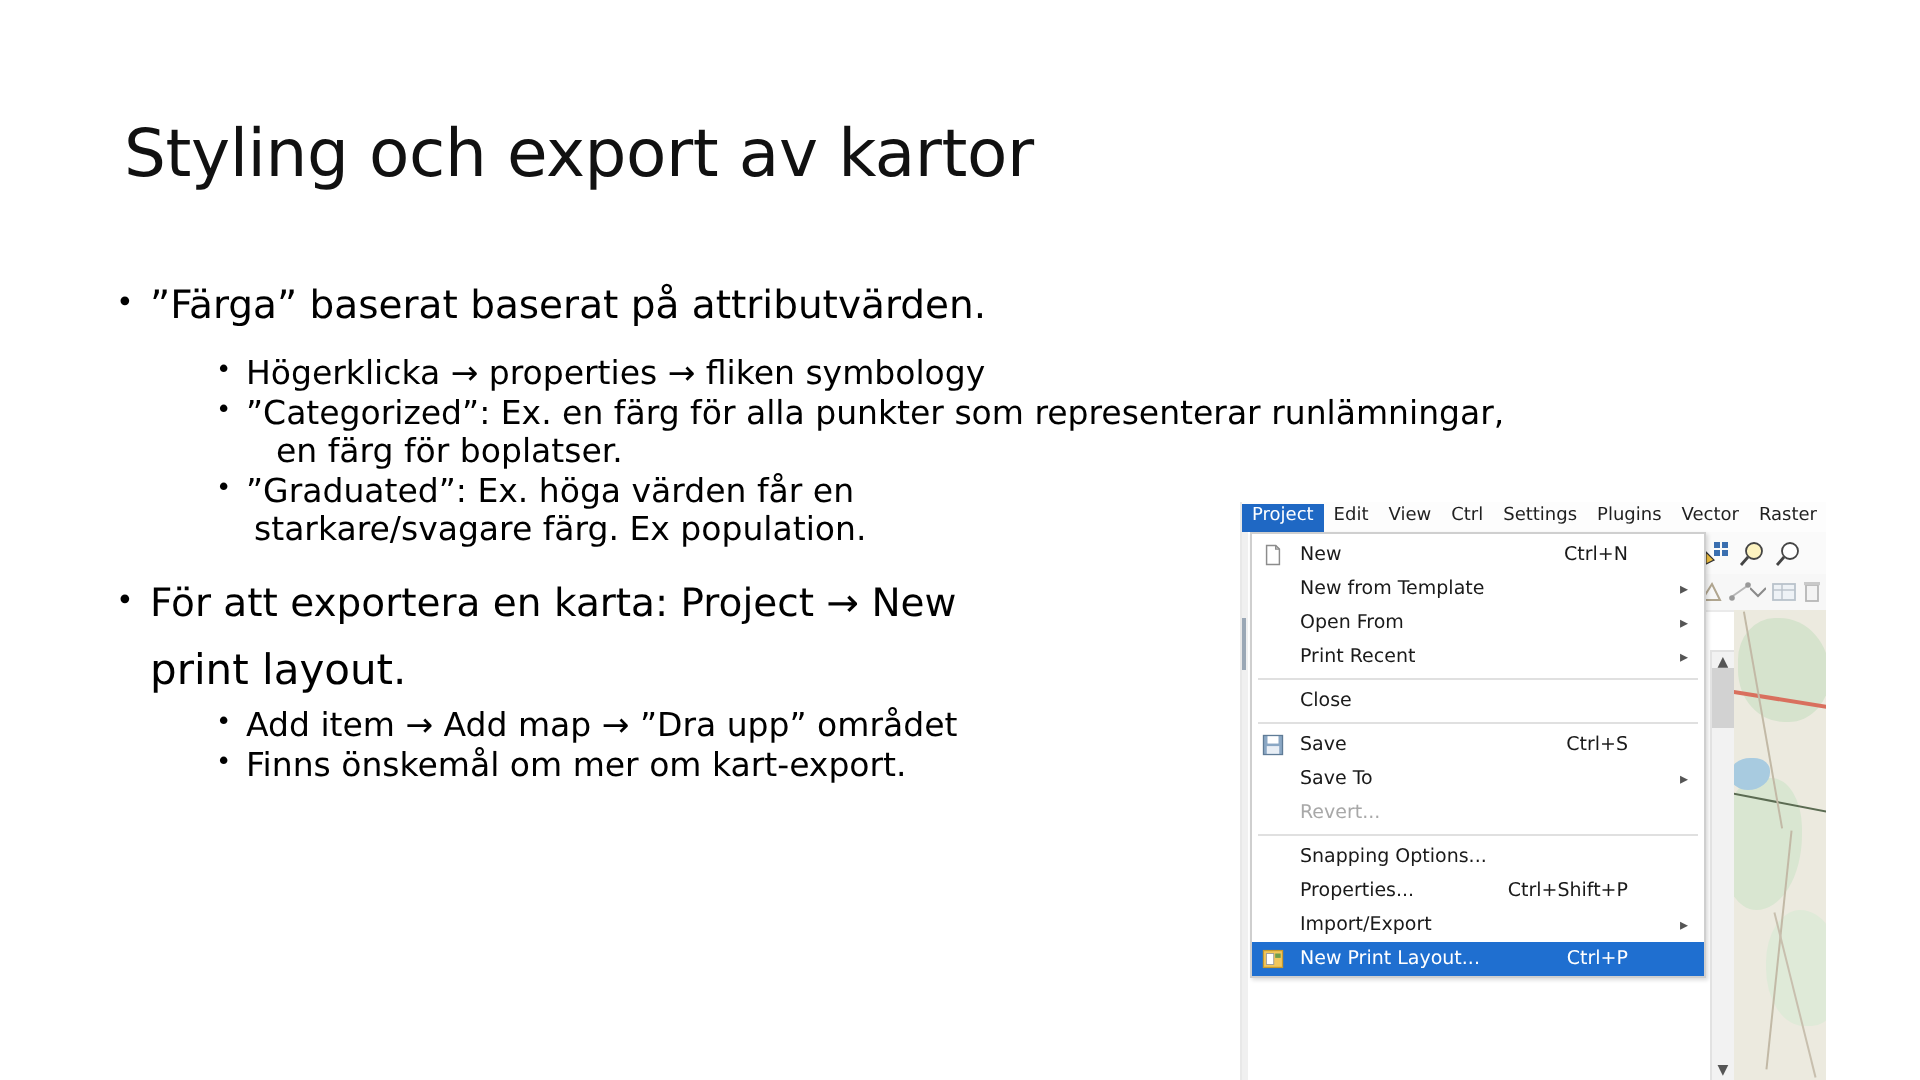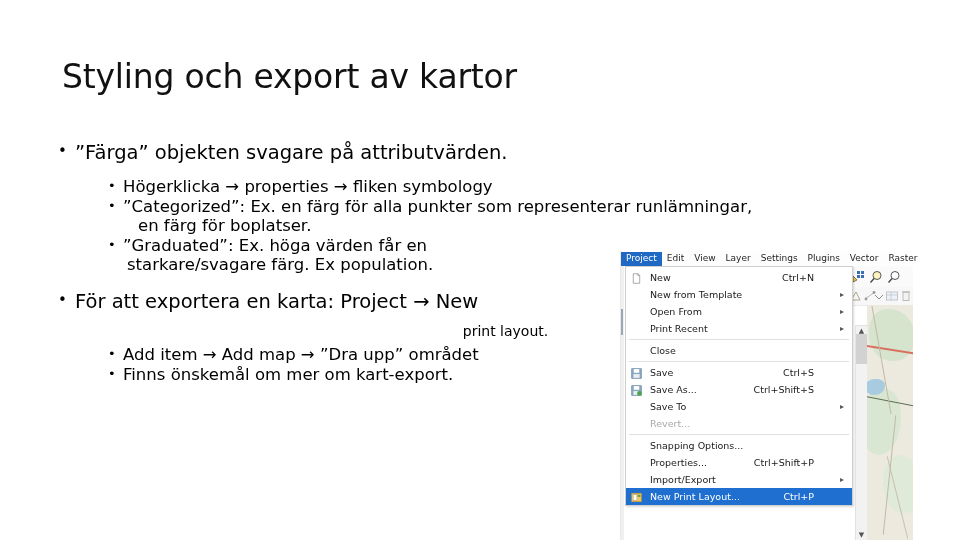--- a/index.html
+++ b/index.html
@@ -80,26 +80,25 @@
   }
   .cont-indent-2 {
     margin-left: 4px;
     display: block;
   }
 
   .spacer-sm { height: 9px; }
   .spacer-md { height: 16px; }
 
   .lvl1-wrap-line {
-    margin-left: 5px;
-    font-size: 14px;
+    margin-left: 17px;
+    font-size: 21px;
     line-height: 1.16;
     margin-top: 9px;
     margin-bottom: 6px;
-    text-align: center;
   }
 
   
   .qgis-shot {
     position: absolute;
     left: 620px;
     top: 251px;
     width: 292px;
     height: 289px;
     overflow: hidden;
@@ -320,21 +319,21 @@
 </style>
 </head>
 <body>
 
 <div class="slide-title">Styling och export av kartor</div>
 
 <div class="body-block">
 
   <div class="bullet-row lvl1">
     <span class="bullet-mark">•</span>
-    <span class="bullet-text">”Färga” objekten svagare på attributvärden.</span>
+    <span class="bullet-text">”Färga” baserat baserat på attributvärden.</span>
   </div>
 
   <div class="spacer-sm"></div>
 
   <div class="bullet-row lvl2">
     <span class="bullet-mark">•</span>
     <span class="bullet-text">Högerklicka → properties → fliken symbology</span>
   </div>
 
   <div class="bullet-row lvl2">
@@ -375,21 +374,21 @@
 
 <div class="qgis-shot">
 
   <div class="qgis-left-edge"></div>
   <div class="qgis-left-tick" style="top:58px;"></div>
 
   <div class="qgis-menubar" id="qgis-menubar">
       <span class="menubar-item active">Project</span>
       <span class="menubar-item">Edit</span>
       <span class="menubar-item">View</span>
-      <span class="menubar-item">Layer</span>
+      <span class="menubar-item">Ctrl</span>
       <span class="menubar-item">Settings</span>
       <span class="menubar-item">Plugins</span>
       <span class="menubar-item">Vector</span>
       <span class="menubar-item">Raster</span>
     </div>
 
   <div class="qgis-toolbar-row r1">
     <span class="tb-icon" style="left:4px;">
       <svg viewBox="0 0 14 14" width="14" height="14">
         <rect x="6" y="1" width="3" height="3" fill="#3a6fb0"></rect>
@@ -457,26 +456,20 @@
       <div class="menu-item"><span>Open From</span><span class="submenu-arrow">▸</span></div>
       <div class="menu-item"><span>Print Recent</span><span class="submenu-arrow">▸</span></div>
       <div class="menu-sep"></div>
       <div class="menu-item"><span>Close</span></div>
       <div class="menu-sep"></div>
       <div class="menu-item"><span class="mi-icon"><svg viewBox="0 0 12 12" width="11" height="11">
             <rect x="0.8" y="0.8" width="10.4" height="10.4" fill="#8aa7c4" stroke="#5f7b96" stroke-width="0.7"></rect>
             <rect x="3" y="1.2" width="6" height="4" fill="#ffffff"></rect>
             <rect x="2.6" y="6.6" width="6.8" height="4.2" fill="#e8eef5"></rect>
           </svg></span><span>Save</span><span class="shortcut">Ctrl+S</span></div>
-      <div class="menu-item"><span class="mi-icon"><svg viewBox="0 0 12 12" width="11" height="11">
-            <rect x="0.8" y="0.8" width="10.4" height="10.4" fill="#8aa7c4" stroke="#5f7b96" stroke-width="0.7"></rect>
-            <rect x="3" y="1.2" width="6" height="4" fill="#ffffff"></rect>
-            <rect x="2.6" y="6.6" width="6.8" height="4.2" fill="#e8eef5"></rect>
-            <circle cx="9.2" cy="9.2" r="2.6" fill="#4ca64c"></circle>
-          </svg></span><span>Save As...</span><span class="shortcut">Ctrl+Shift+S</span></div>
       <div class="menu-item"><span>Save To</span><span class="submenu-arrow">▸</span></div>
       <div class="menu-item disabled"><span>Revert...</span></div>
       <div class="menu-sep"></div>
       <div class="menu-item"><span>Snapping Options...</span></div>
       <div class="menu-item"><span>Properties...</span><span class="shortcut">Ctrl+Shift+P</span></div>
       <div class="menu-item"><span>Import/Export</span><span class="submenu-arrow">▸</span></div>
       <div class="menu-item selected"><span class="mi-icon"><svg viewBox="0 0 12 12" width="11" height="11">
             <rect x="0.8" y="1.4" width="10.4" height="9.2" fill="#f2c75c" stroke="#c79a2e" stroke-width="0.7"></rect>
             <rect x="2.4" y="3" width="4" height="6" fill="#ffffff" stroke="#9a9a9a" stroke-width="0.5"></rect>
             <rect x="7.2" y="3" width="3" height="2.4" fill="#6d9e4e"></rect>

